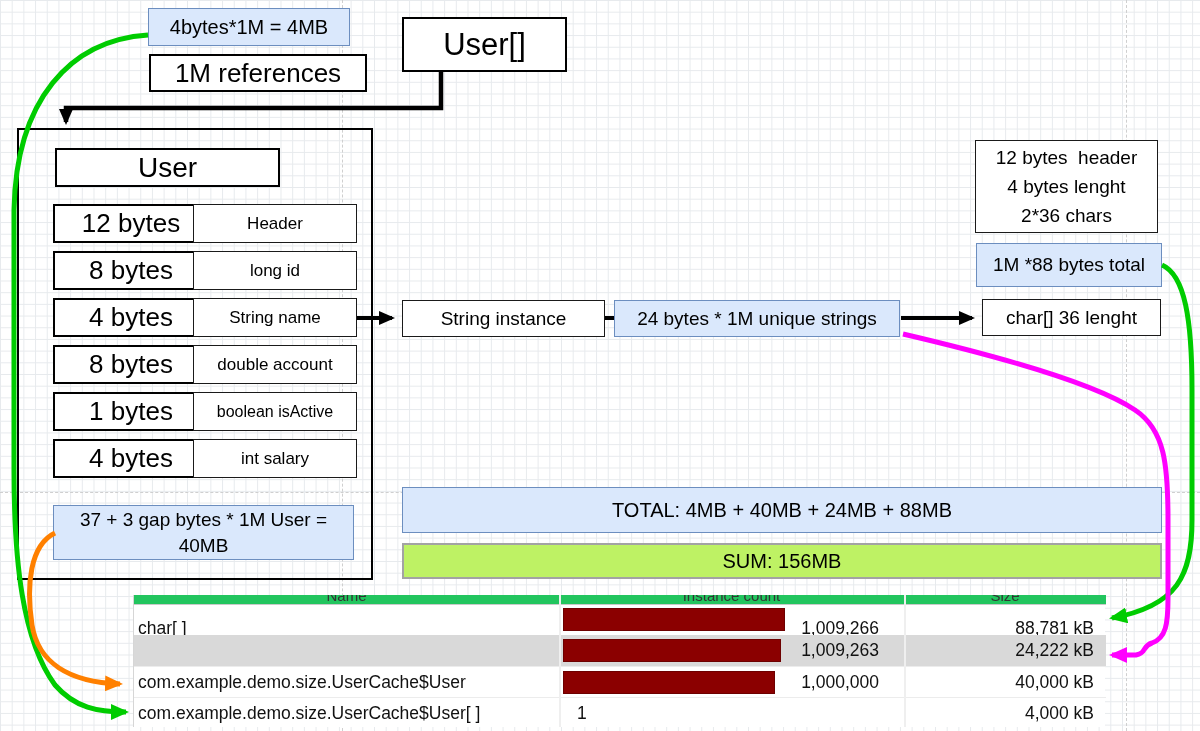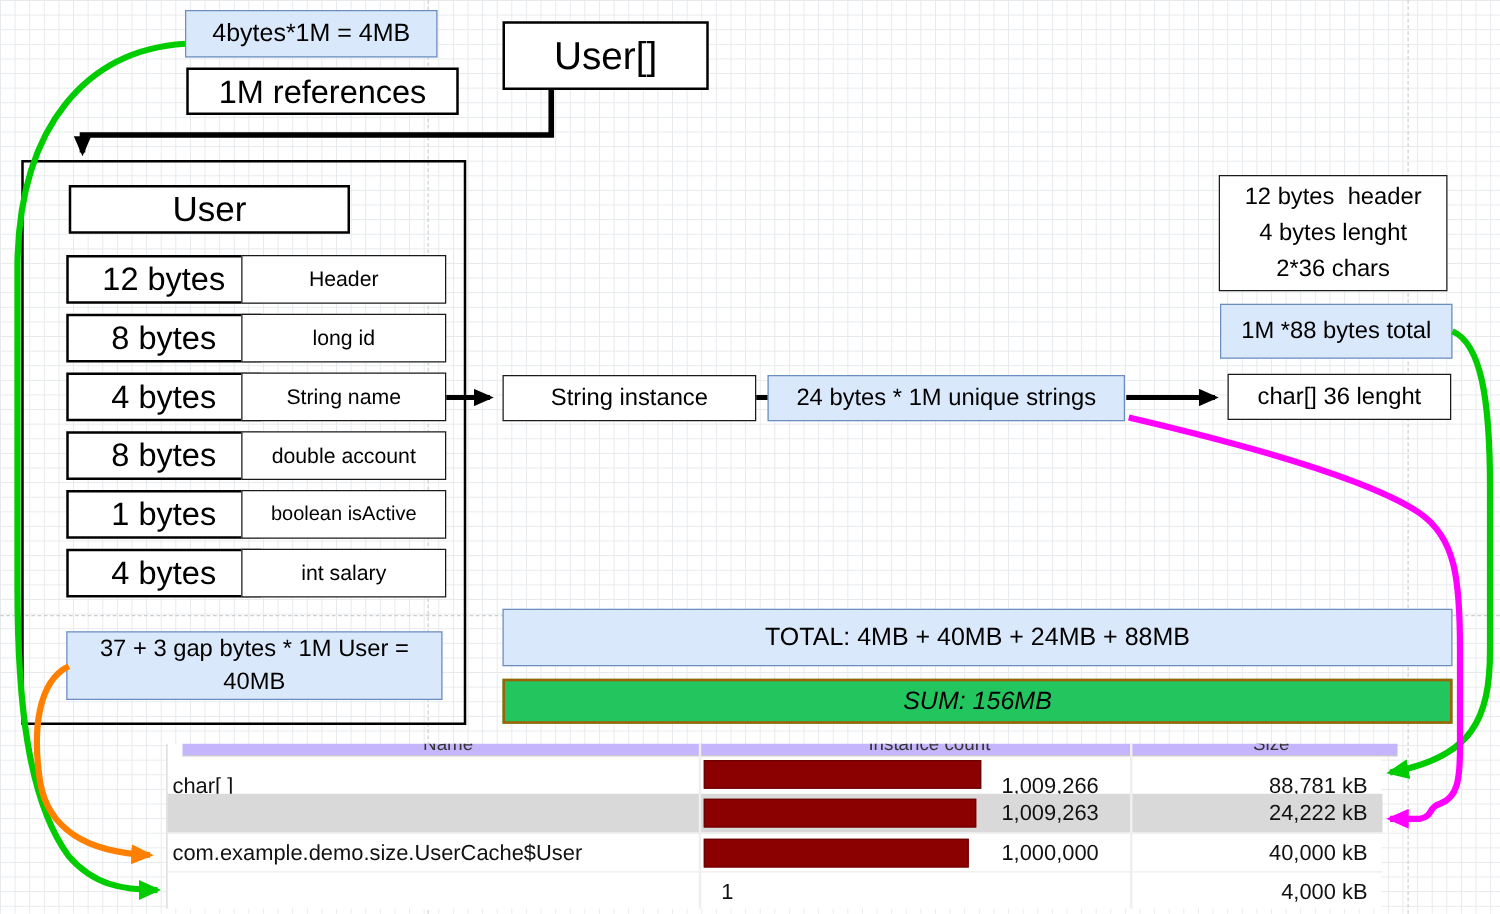--- a/index.html
+++ b/index.html
@@ -15,21 +15,21 @@
   }
   .abs{position:absolute;box-sizing:border-box;}
   .center{display:flex;align-items:center;justify-content:center;text-align:left;}
   .page-line-v{width:0;border-left:1px dashed #cfcfcf;top:0;height:731px;z-index:1;}
   .page-line-h{height:0;border-top:1px dashed #cfcfcf;left:0;width:1200px;z-index:1;}
 
   
   .wbox{background:#fff;border:2px solid #000;z-index:3;}
   .wbox-thin{background:#fff;border:1.5px solid #1a1a1a;z-index:3;}
   .bluebox{background:#dae8fc;border:1px solid #6c8ebf;z-index:3;}
-  .orangebox{background:#22c55e;border:2px solid #a16207;z-index:3;font-style:italic;}
+  .orangebox{background:#bef264;border:2px solid #a3a3a3;z-index:3;}
   .container{background:transparent;border:2px solid #000;z-index:2;}
 
   
   #note-4bytes{left:148px;top:8px;width:202px;height:38px;font-size:20px;}
   #note-references{left:149px;top:54px;width:218px;height:38px;font-size:26px;}
   #user-array{left:402px;top:17px;width:165px;height:55px;font-size:31px;}
   #user-container{left:17px;top:128px;width:356px;height:452px;}
   #user-title{left:55px;top:148px;width:225px;height:39px;font-size:28px;}
   .size-box{left:53px;width:156px;height:39px;font-size:26px;}
   .field-box{left:193px;width:164px;height:39px;font-size:17px;}
@@ -39,21 +39,21 @@
   #char-layout{left:975px;top:140px;width:183px;height:93px;font-size:19px;line-height:29px;flex-direction:column;}
   #char-layout div{white-space:pre;}
   #note-chartotal{left:976px;top:243px;width:186px;height:44px;font-size:19px;}
   #char-array{left:982px;top:299px;width:179px;height:37px;font-size:19px;}
   #total-box{left:402px;top:487px;width:760px;height:46px;font-size:20px;}
   #sum-box{left:402px;top:543px;width:760px;height:36px;font-size:20px;}
 
   
   #mem-table{left:133px;top:595px;width:972px;height:132px;background:#fff;z-index:3;
              border-left:1px solid #d6d6d6;font-size:17.5px;color:#111;}
-  #tbl-header{position:absolute;left:12px;top:0;width:972px;height:9px;overflow:hidden;border-bottom:1px solid #c9c9c9;background:#c4b5fd;}
+  #tbl-header{position:absolute;left:0;top:0;width:972px;height:9px;overflow:hidden;border-bottom:1px solid #c9c9c9;background:#22c55e;}
   .hlabel{position:absolute;top:-8px;font-size:15px;color:#333;text-align:center;}
   #hl-name{left:0;width:425px;}
   #hl-count{left:425px;width:345px;}
   #hl-size{left:770px;width:202px;}
   .trow{position:absolute;left:0;width:972px;}
   .trow .name{position:absolute;left:4px;top:0;height:100%;display:flex;align-items:center;}
   .trow .bar{position:absolute;left:429px;top:4px;height:21px;background:#8b0000;border:1px solid #6d0000;}
   .trow .count{position:absolute;right:227px;top:0;height:100%;display:flex;align-items:center;}
   .trow .count.left{left:443px;right:auto;}
   .trow .size{position:absolute;right:12px;top:0;height:100%;display:flex;align-items:center;}
@@ -179,20 +179,21 @@
     <span class="count">1,009,263</span>
     <span class="size">24,222 kB</span>
   </div>
   <div class="trow" id="row-2">
     <span class="name">com.example.demo.size.UserCache$User</span>
     <span class="bar" style="width: 210px;"></span>
     <span class="count">1,000,000</span>
     <span class="size">40,000 kB</span>
   </div>
   <div class="trow" id="row-3">
+    <span class="name">com.example.demo.size.UserCache$User[ ]</span>
     <span class="count left">1</span>
     <span class="size">4,000 kB</span>
   </div>
 
   <div class="colsep" id="sep-1"></div>
   <div class="colsep" id="sep-2"></div>
 </div>
 
 <svg id="arrow-layer" viewBox="0 0 1200 731">
   <defs>

